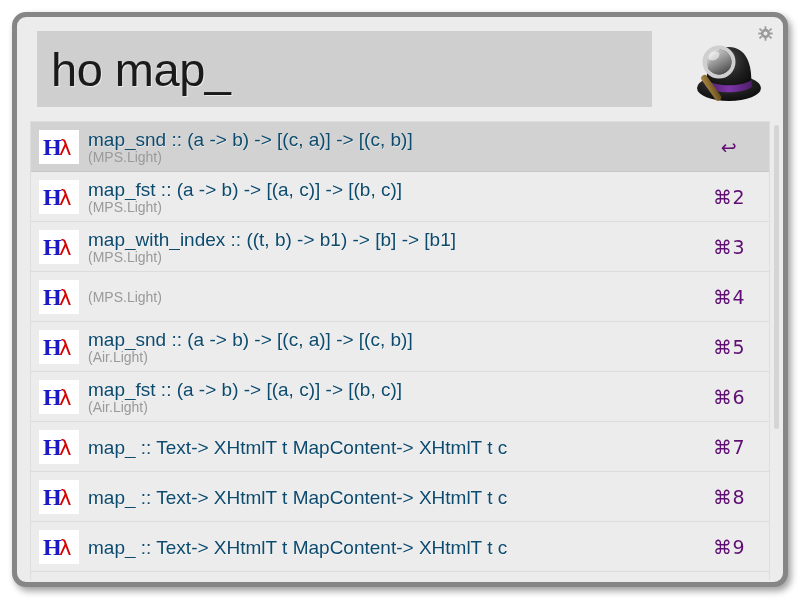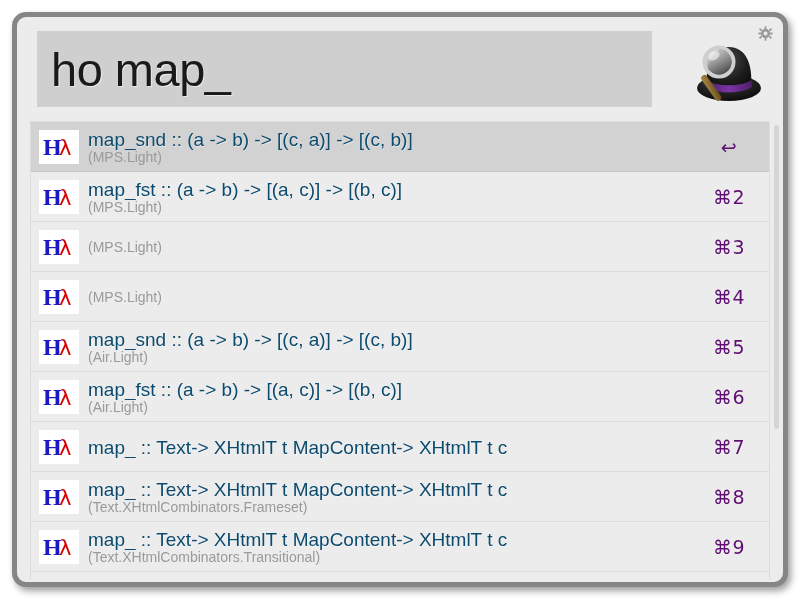--- a/index.html
+++ b/index.html
@@ -284,20 +284,21 @@
           <div class="row-shortcut">⌘2</div>
         </div>
         <div class="result-row">
           <div class="row-icon">
             <svg width="34" height="26" viewBox="0 0 34 26" aria-hidden="true">
               <text x="1" y="21" font-family="&quot;Liberation Serif&quot;, serif" font-size="24" font-weight="700" fill="#1b18c4">H</text>
               <text x="17" y="21" font-family="&quot;DejaVu Sans&quot;, sans-serif" font-size="21" fill="#d50000">λ</text>
             </svg>
           </div>
           <div class="row-text">
+            <div class="row-title">map_with_index :: ((t, b) -&gt; b1) -&gt; [b] -&gt; [b1]</div>
             <div class="row-subtitle">(MPS.Light)</div>
           </div>
           <div class="row-shortcut">⌘3</div>
         </div>
         <div class="result-row">
           <div class="row-icon">
             <svg width="34" height="26" viewBox="0 0 34 26" aria-hidden="true">
               <text x="1" y="21" font-family="&quot;Liberation Serif&quot;, serif" font-size="24" font-weight="700" fill="#1b18c4">H</text>
               <text x="17" y="21" font-family="&quot;DejaVu Sans&quot;, sans-serif" font-size="21" fill="#d50000">λ</text>
             </svg>
@@ -347,34 +348,32 @@
         </div>
         <div class="result-row">
           <div class="row-icon">
             <svg width="34" height="26" viewBox="0 0 34 26" aria-hidden="true">
               <text x="1" y="21" font-family="&quot;Liberation Serif&quot;, serif" font-size="24" font-weight="700" fill="#1b18c4">H</text>
               <text x="17" y="21" font-family="&quot;DejaVu Sans&quot;, sans-serif" font-size="21" fill="#d50000">λ</text>
             </svg>
           </div>
           <div class="row-text">
             <div class="row-title">map_ :: Text-&gt; XHtmlT t MapContent-&gt; XHtmlT t c</div>
-            <div class="row-subtitle">(Text.XHtmlCombinators.Frameset)</div>
           </div>
           <div class="row-shortcut">⌘8</div>
         </div>
         <div class="result-row">
           <div class="row-icon">
             <svg width="34" height="26" viewBox="0 0 34 26" aria-hidden="true">
               <text x="1" y="21" font-family="&quot;Liberation Serif&quot;, serif" font-size="24" font-weight="700" fill="#1b18c4">H</text>
               <text x="17" y="21" font-family="&quot;DejaVu Sans&quot;, sans-serif" font-size="21" fill="#d50000">λ</text>
             </svg>
           </div>
           <div class="row-text">
             <div class="row-title">map_ :: Text-&gt; XHtmlT t MapContent-&gt; XHtmlT t c</div>
-            <div class="row-subtitle">(Text.XHtmlCombinators.Transitional)</div>
           </div>
           <div class="row-shortcut">⌘9</div>
         </div>
       </div>
 
     <div class="scroll-track">
       <div class="scroll-thumb"></div>
     </div>
 
   </div>

